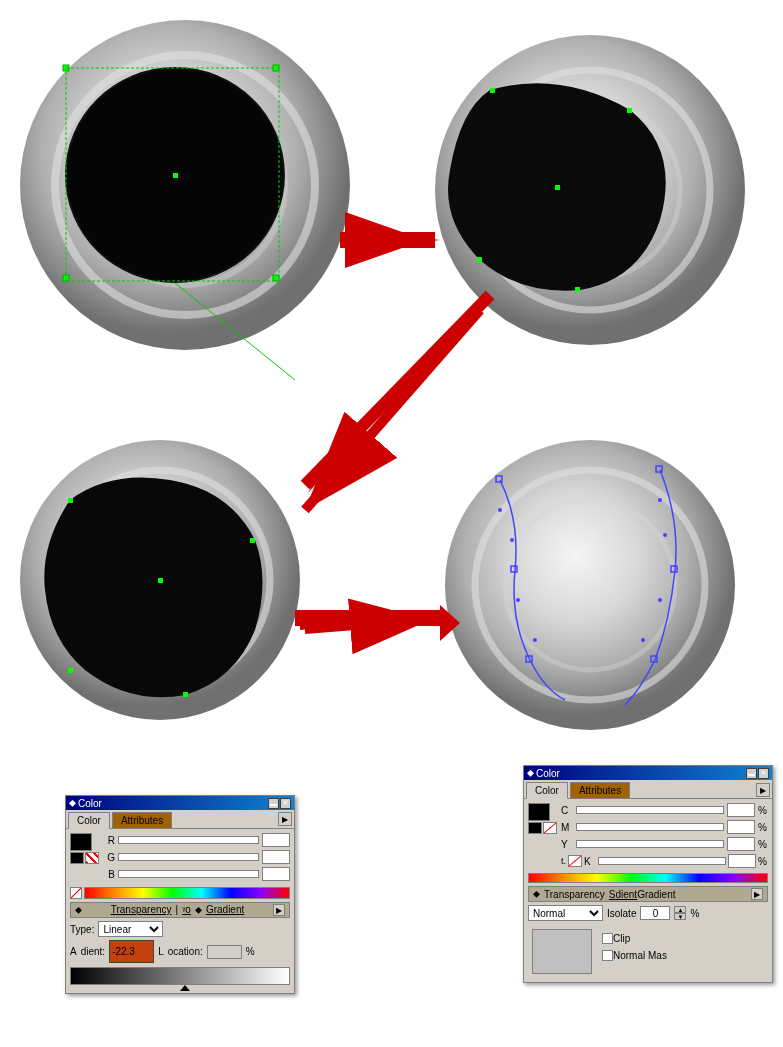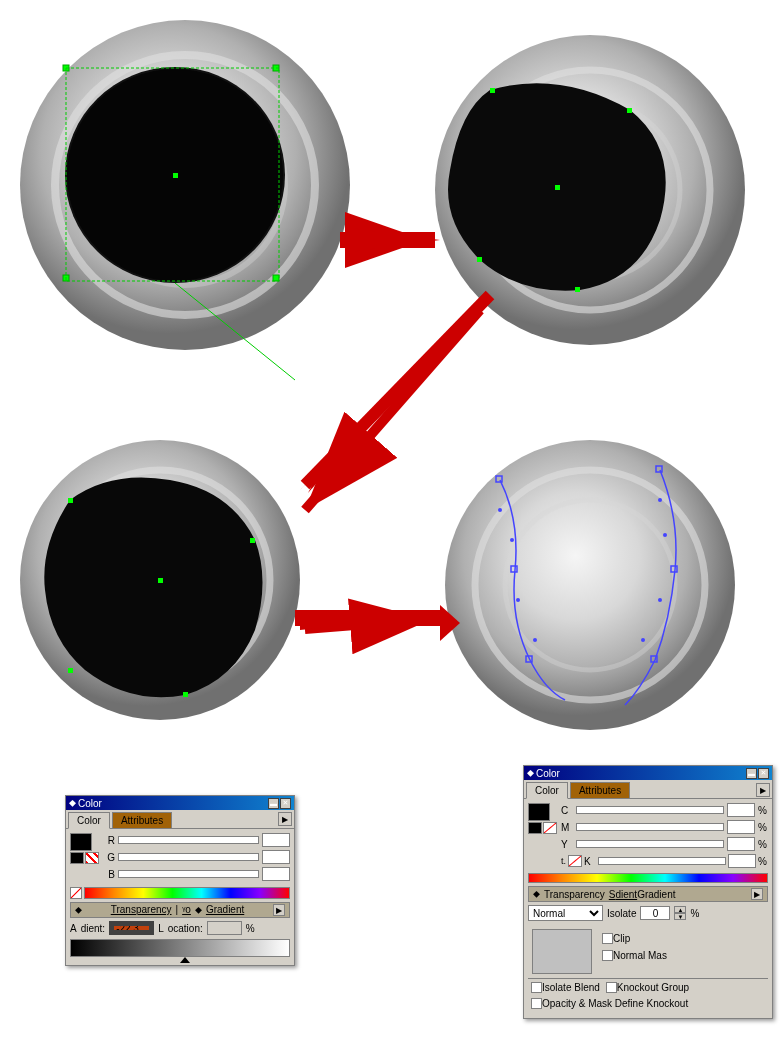--- a/index.html
+++ b/index.html
@@ -160,24 +160,24 @@
       gap: 4px;
       margin-bottom: 3px;
     }
 
     .angle-label {
       font-size: 10px;
     }
 
     .angle-input {
       width: 45px;
-      height: 14px;
+      height: 23px;
       font-size: 10px;
       background: #c2410c;
-      border: 5px solid #404040;
+      border: 1px solid #404040;
       padding: 0 2px;
     }
 
     .location-label {
       font-size: 10px;
     }
 
     .location-input {
       width: 35px;
       height: 14px;
@@ -582,20 +582,26 @@
       <div class="section-tabs">
         <span class="section-tab">Transparency</span>
         <span>|</span>
         <span class="section-tab">ᵞo</span>
         <span>⬥</span>
         <span class="section-tab">Gradient</span>
       </div>
       <div class="scroll-arrow" style="width:12px;height:12px;font-size:8px;">▶</div>
     </div>
 
+    <div class="type-row">
+      <span class="type-label">Type:</span>
+      <select class="type-select">
+        <option>Linear</option>
+      </select>
+    </div>
 
     <div class="angle-row">
       <span class="angle-label">A</span>
       <span class="angle-label">dient:</span>
       <input class="angle-input" type="text" value="-22.3" style="">
       <span class="location-label">L</span>
       <span class="location-label">ocation:</span>
       <input class="location-input" type="text" style="">
       <span class="percent-label">%</span>
     </div>
@@ -707,30 +713,14 @@
           <div class="cb"></div>
           <span class="cb-label">Clip</span>
         </div>
         <div class="checkbox-row">
           <div class="cb"></div>
           <span class="cb-label">Normal Mas</span>
         </div>
       </div>
     </div>
 
-    <div class="bottom-section">
-      <div style="display:flex;gap:6px;margin-bottom:3px;">
-        <div class="checkbox-row">
-          <div class="cb"></div>
-          <span class="cb-label">Isolate Blend</span>
-        </div>
-        <div class="checkbox-row">
-          <div class="cb"></div>
-          <span class="cb-label">Knockout Group</span>
-        </div>
-      </div>
-      <div class="checkbox-row">
-        <div class="cb"></div>
-        <span class="cb-label">Opacity &amp; Mask Define Knockout</span>
-      </div>
-    </div>
   </div>
 </div>
 
 </body></html>

